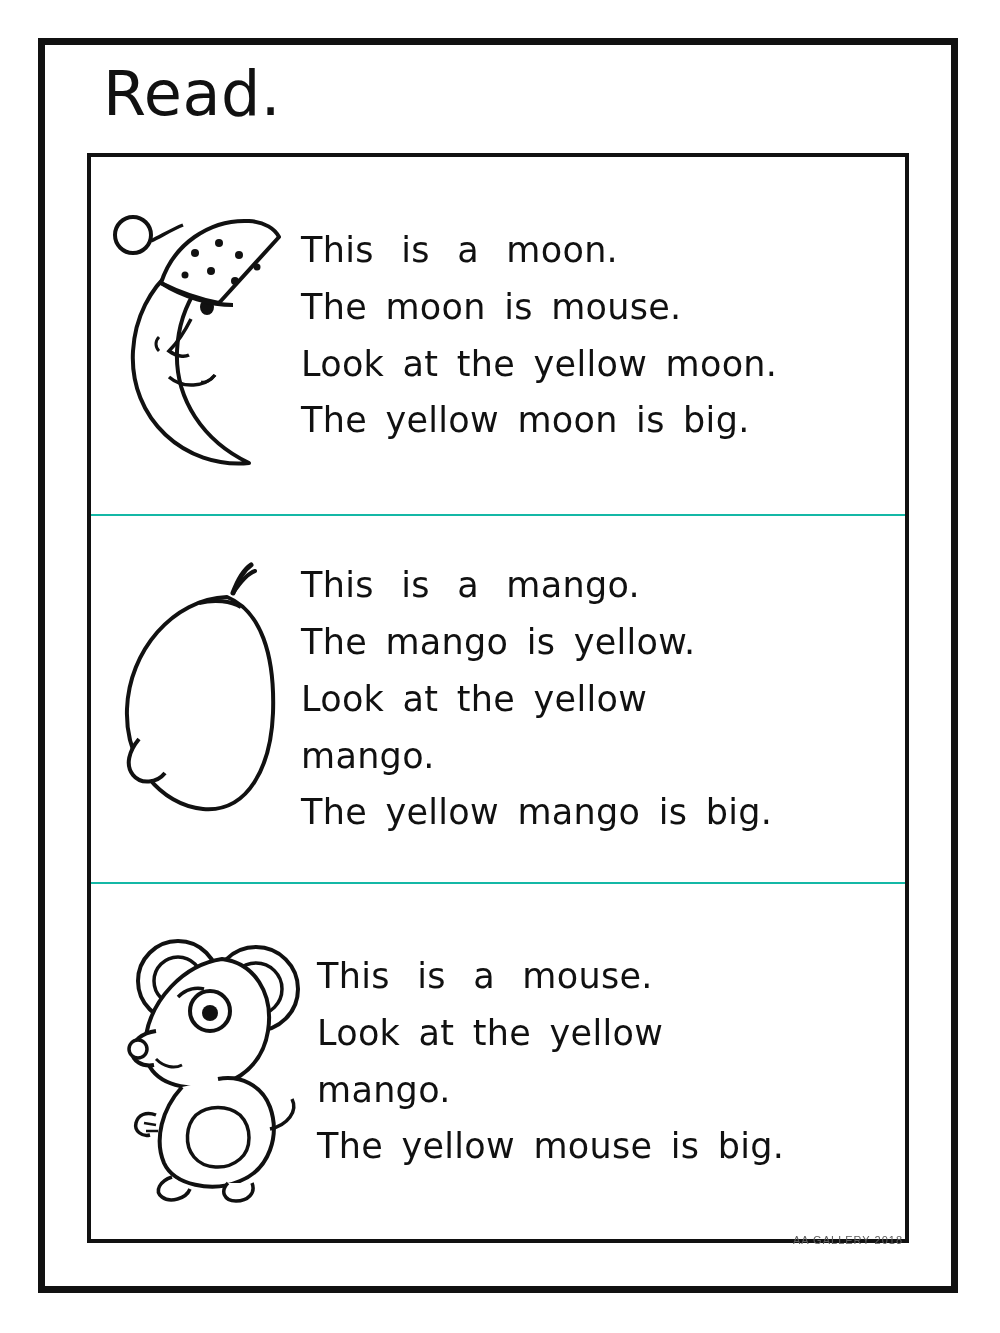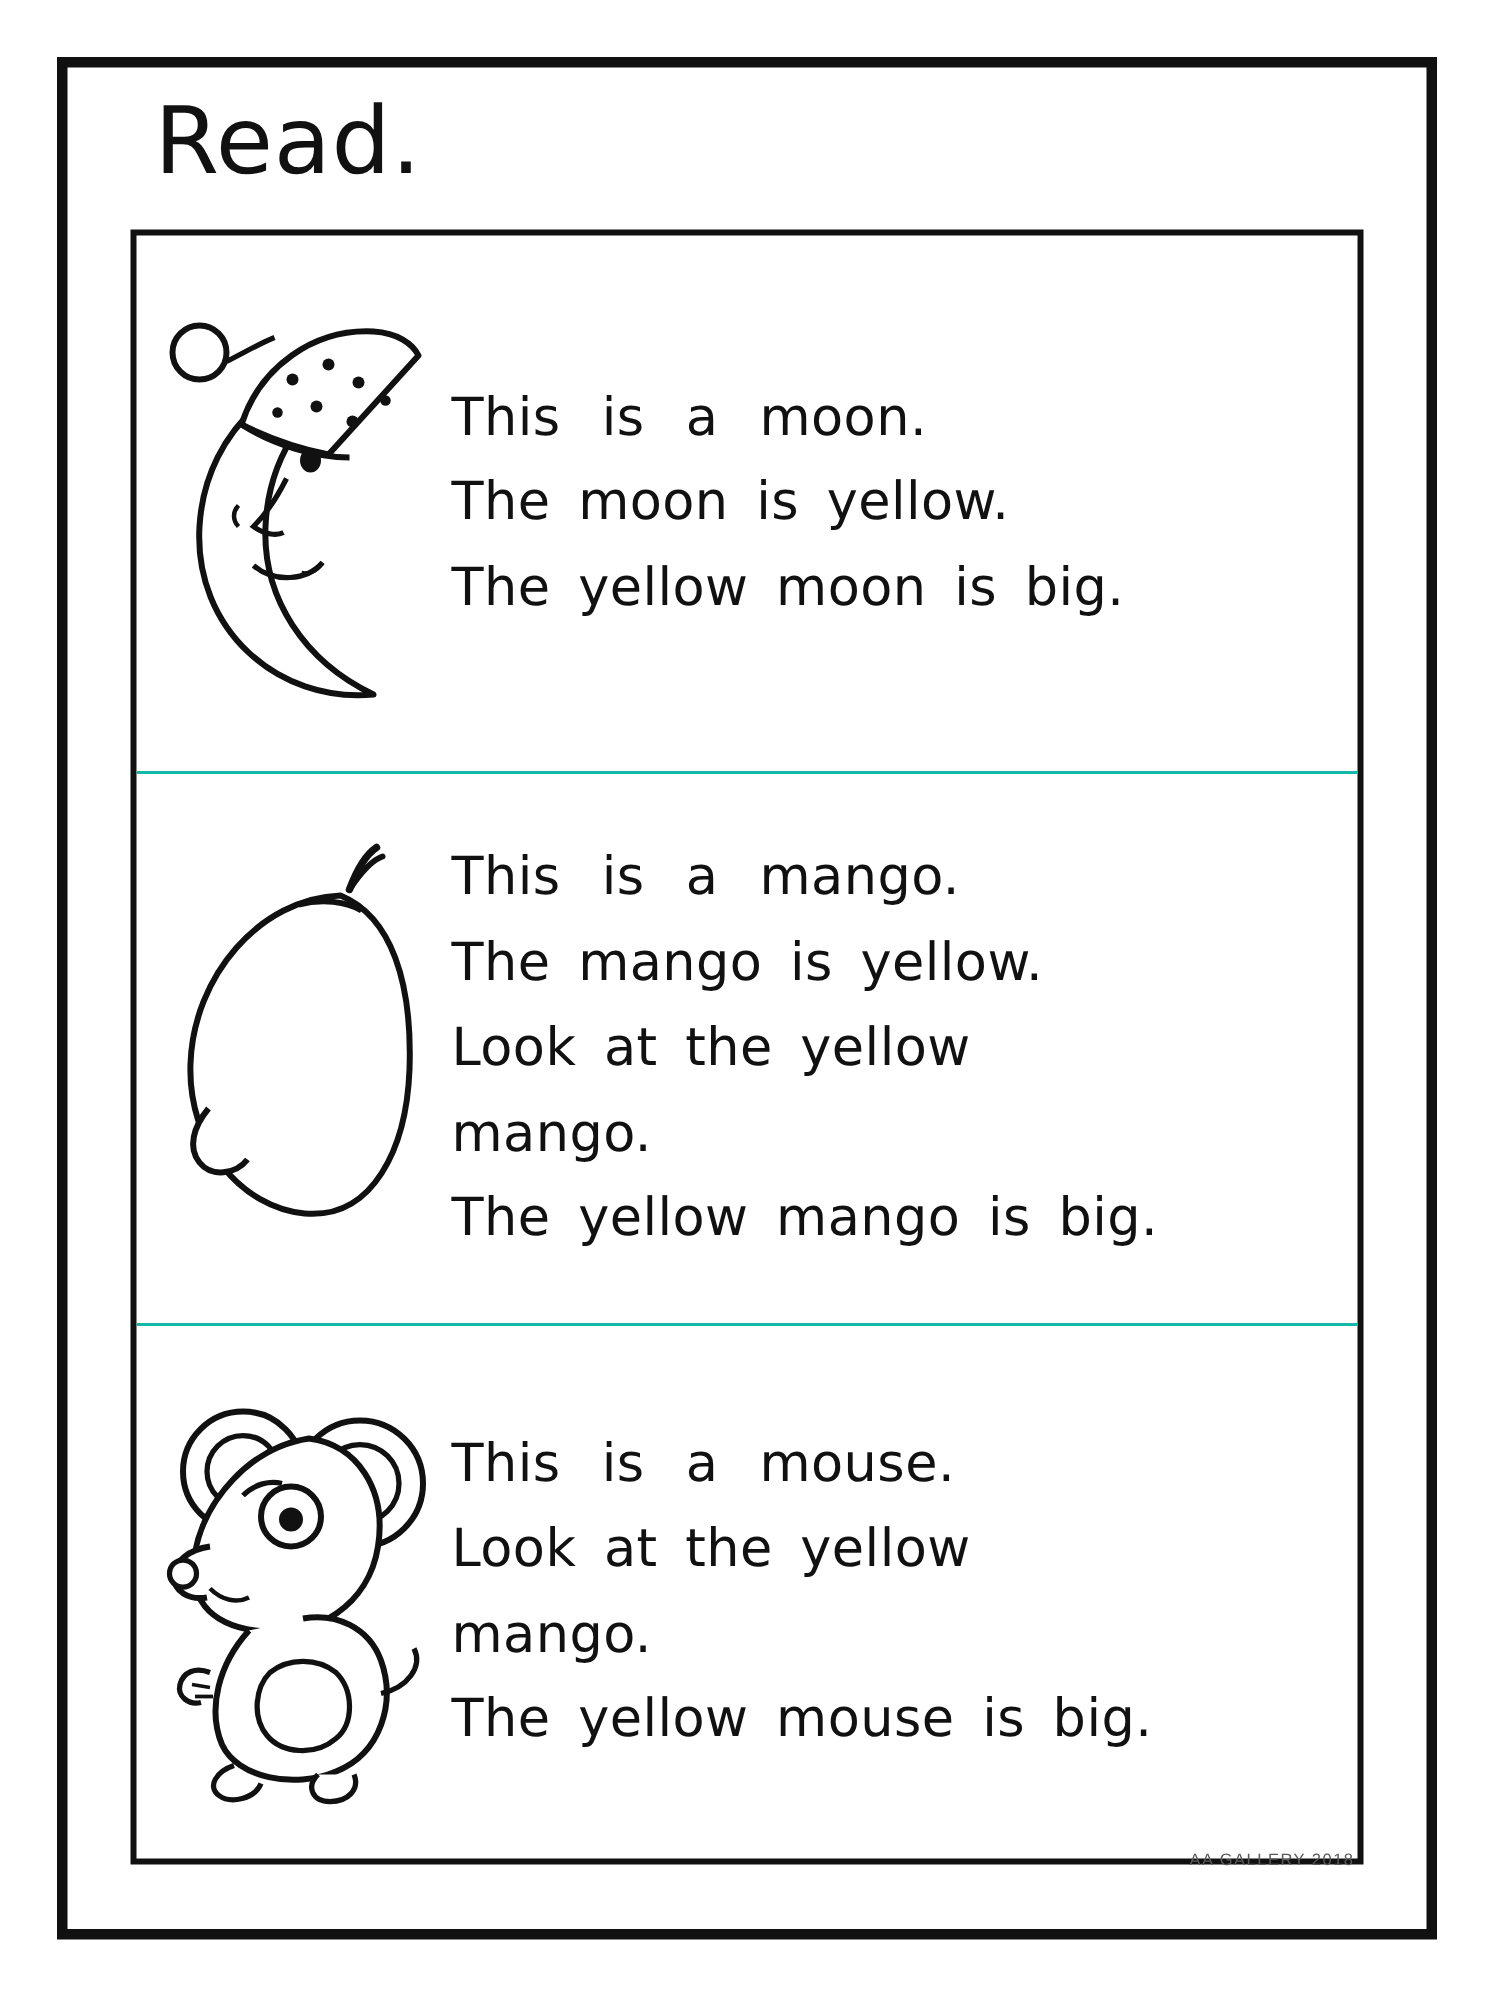--- a/index.html
+++ b/index.html
@@ -56,21 +56,21 @@
     flex-direction: row;
     border-bottom: 2px solid #14b8a6;
     box-sizing: border-box;
     overflow: hidden;
   }
   .row:last-child {
     border-bottom: none;
   }
   .row-1 { height: 33.2%; }
   .row-2 { height: 34.0%; }
-  .row-3 { height: 32.8%; }
+  .row-3 { height: 32.8%; padding-left: 16px; }
   .cell-art {
     width: 210px;
     flex: 0 0 210px;
     display: flex;
     align-items: center;
     justify-content: center;
     box-sizing: border-box;
     padding: 6px;
   }
   .cell-text {
@@ -143,21 +143,22 @@
               <circle cx="140" cy="64" r="4" fill="#111111" stroke="none"></circle>
               <circle cx="112" cy="80" r="4" fill="#111111" stroke="none"></circle>
               <circle cx="136" cy="90" r="4" fill="#111111" stroke="none"></circle>
               <circle cx="86" cy="84" r="3.5" fill="#111111" stroke="none"></circle>
               <circle cx="158" cy="76" r="3.5" fill="#111111" stroke="none"></circle>
             </svg>
           </span>
         </div>
         <div class="cell-text">
           <div class="line wide">This is a moon.</div>
-          <div class="line spaced">The moon is yellow.</div>
+          <div class="line spaced">The moon is mouse.</div>
+          <div class="line spaced">Look at the yellow moon.</div>
           <div class="line spaced">The yellow moon is big.</div>
         </div>
       </div>
 
       <div class="row row-2">
         <div class="cell-art">
           <span>
             <svg width="195" height="280" viewBox="0 0 195 280" fill="none" stroke="#111111" stroke-width="4">
               <path d="M128 38 C74 40 30 92 28 150 C26 204 62 246 104 250 C150 254 172 206 174 154 C176 96 162 52 128 38 Z" fill="#ffffff" stroke="#111111" stroke-width="4" stroke-linejoin="round"></path>
               <path d="M40 180 C30 192 26 206 34 216 C42 226 58 224 66 214" stroke-width="4" fill="#ffffff"></path>

